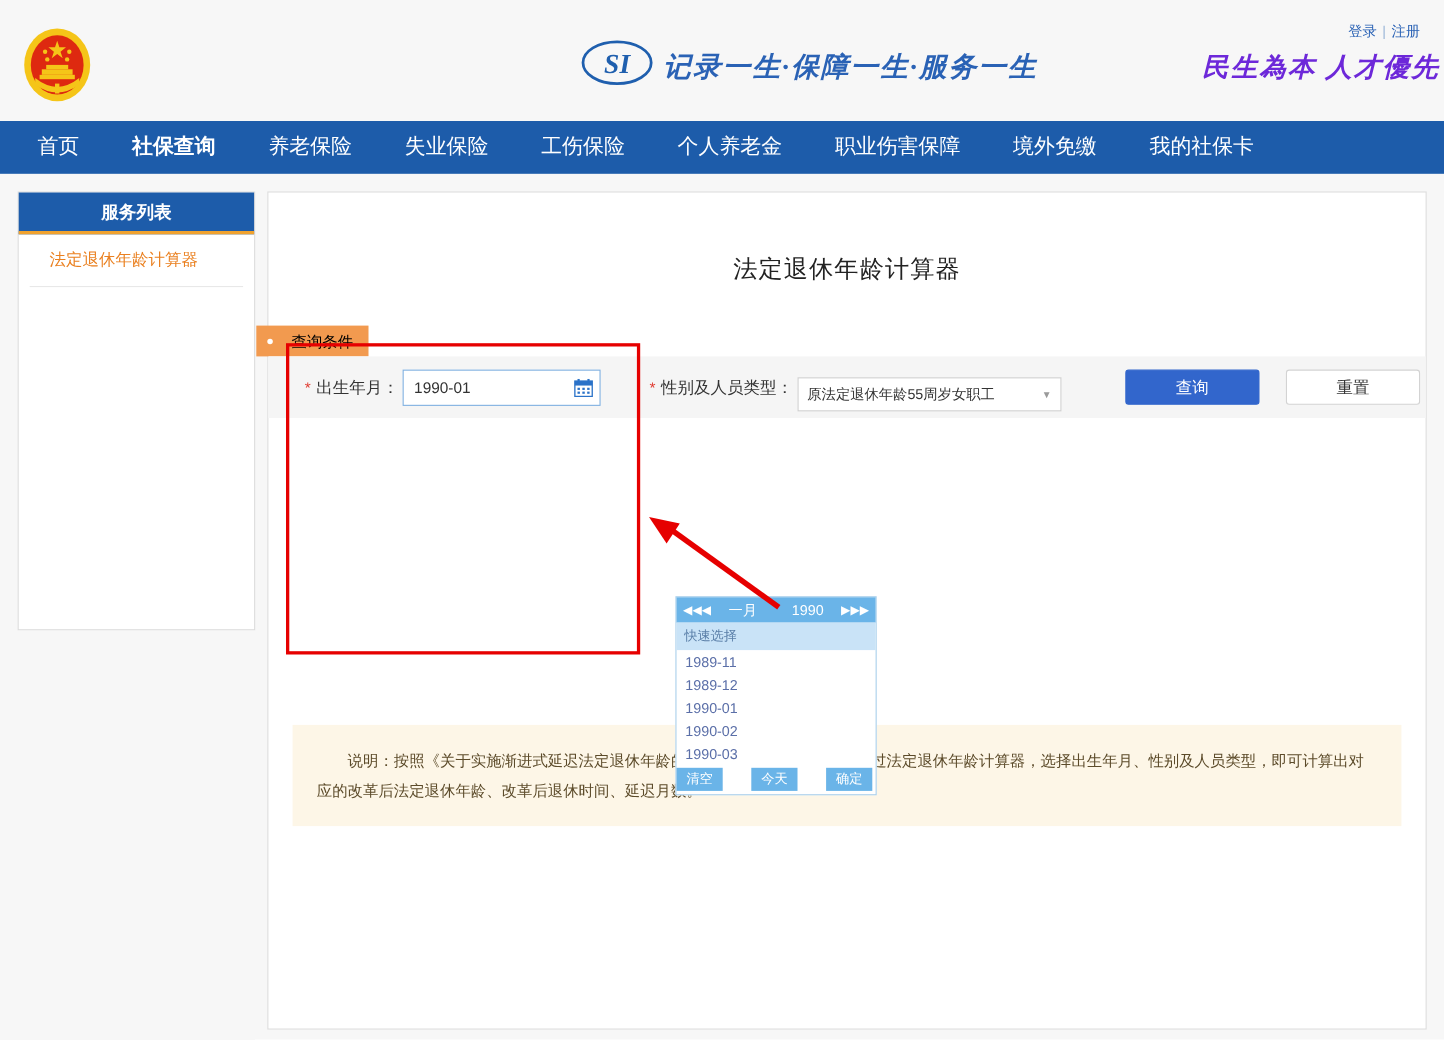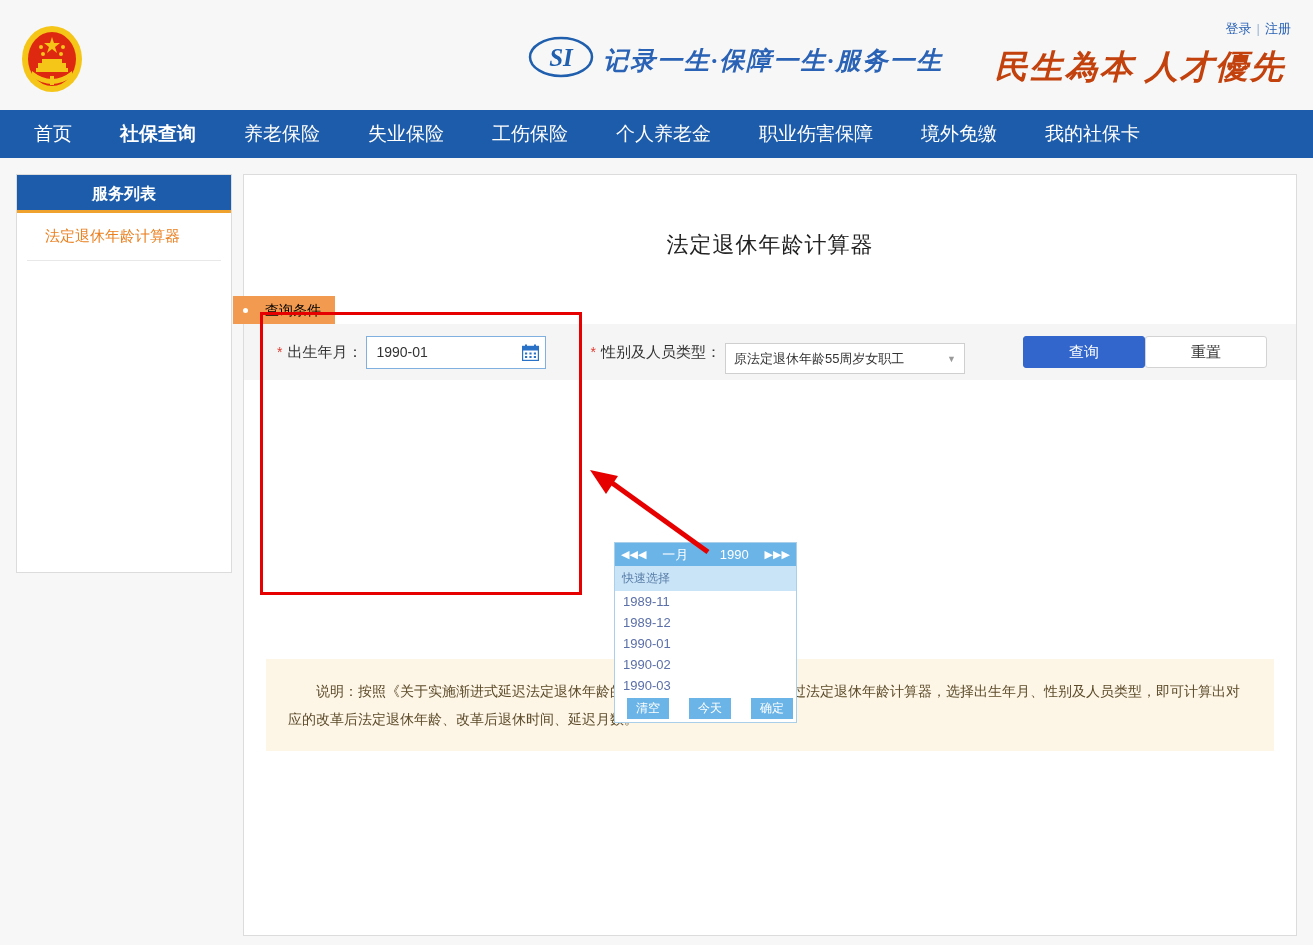--- a/index.html
+++ b/index.html
@@ -39,23 +39,23 @@
     width: 68px; height: 45px;
   }
   .slogan {
     position: absolute; left: 603px; top: 44px;
     font-family: "Liberation Serif", "DejaVu Serif", serif;
     font-size: 25px; color: #2a62b5; font-style: italic;
     font-weight: bold; letter-spacing: 2px;
     white-space: nowrap;
   }
   .calligraphy {
-    position: absolute; right: 28px; top: 45px;
+    position: absolute; right: 4px; top: 45px;
     font-family: "Liberation Serif", "DejaVu Serif", serif;
-    font-size: 33px; color: #c2410c; font-style: italic;
+    font-size: 24px; color: #6d28d9; font-style: italic;
     font-weight: bold; letter-spacing: 2px;
     white-space: nowrap;
   }
   .auth-links {
     position: absolute; right: 22px; top: 20px;
     font-size: 13px; color: #2a62b5;
     white-space: nowrap;
   }
   .auth-links a { color: #2a62b5; text-decoration: none; text-align: right; }
   .auth-links .sep { color: #9bb6d8; margin: 0 5px; }
@@ -188,21 +188,21 @@
     display: flex;
     align-items: center;
     padding: 0 8px;
     margin-left: 4px;
     justify-content: space-between;
     cursor: pointer;
     margin-top: 13px;
   }
   .select-arrow { color: #9a9a9a; font-size: 9px; }
 
-  .btn-group { display: flex; gap: 0; }
+  .btn-group { display: flex; gap: 24px; }
   .btn {
     width: 122px; height: 32px;
     font-size: 15px;
     border-radius: 3px;
     display: flex; align-items: center; justify-content: center;
     cursor: pointer;
   }
   .btn-primary { background: #3266cc; color: #fff; border: 1px solid #3266cc; }
   .btn-default { background: #fff; color: #333; border: 1px solid #d3d3d3; }
 
@@ -238,21 +238,21 @@
     font-size: 12px;
   }
   .dp-option {
     color: #5b6fa8;
     padding: 3px 8px;
     font-size: 13px;
     cursor: pointer;
   }
   .dp-footer {
     display: flex;
-    justify-content: flex-end;
+    justify-content: space-between;
     padding: 2px 3px 3px 0;
     gap: 20px;
   }
   .dp-btn {
     background: #6ab4e8;
     color: #fff;
     font-size: 12px;
     padding: 2px 9px;
     cursor: pointer;
   }

